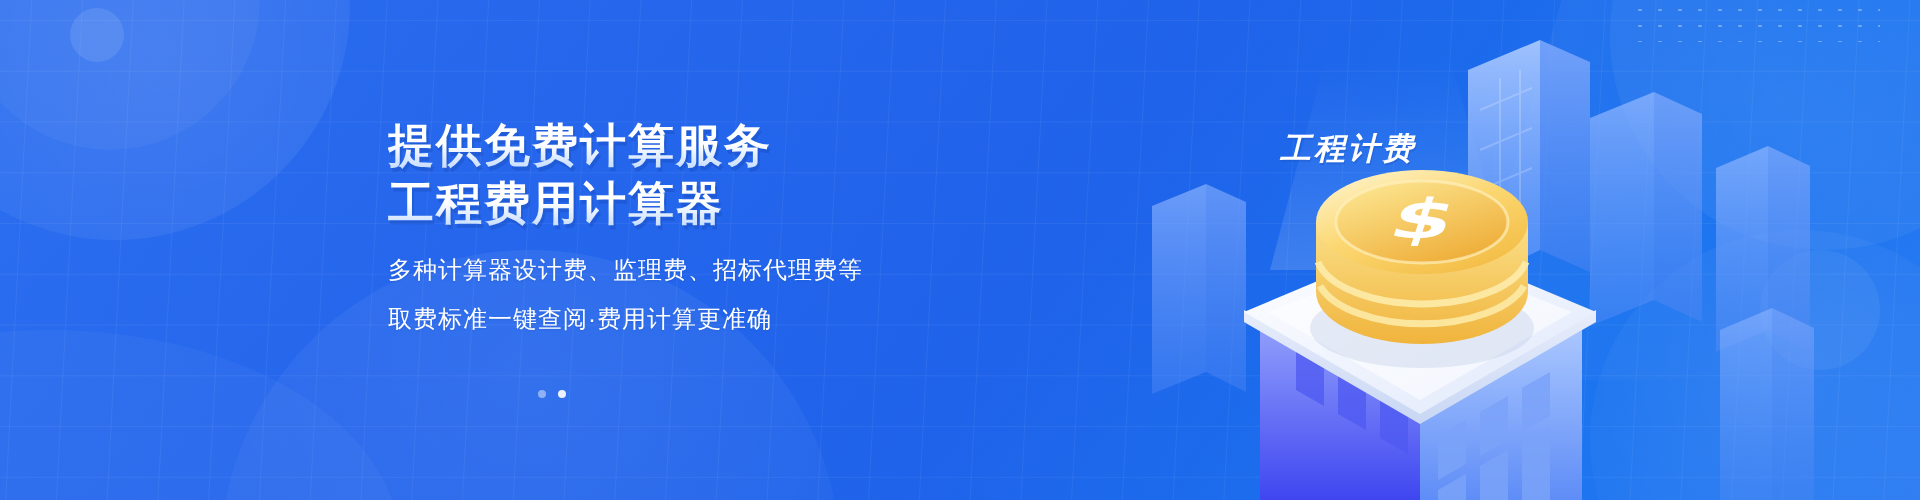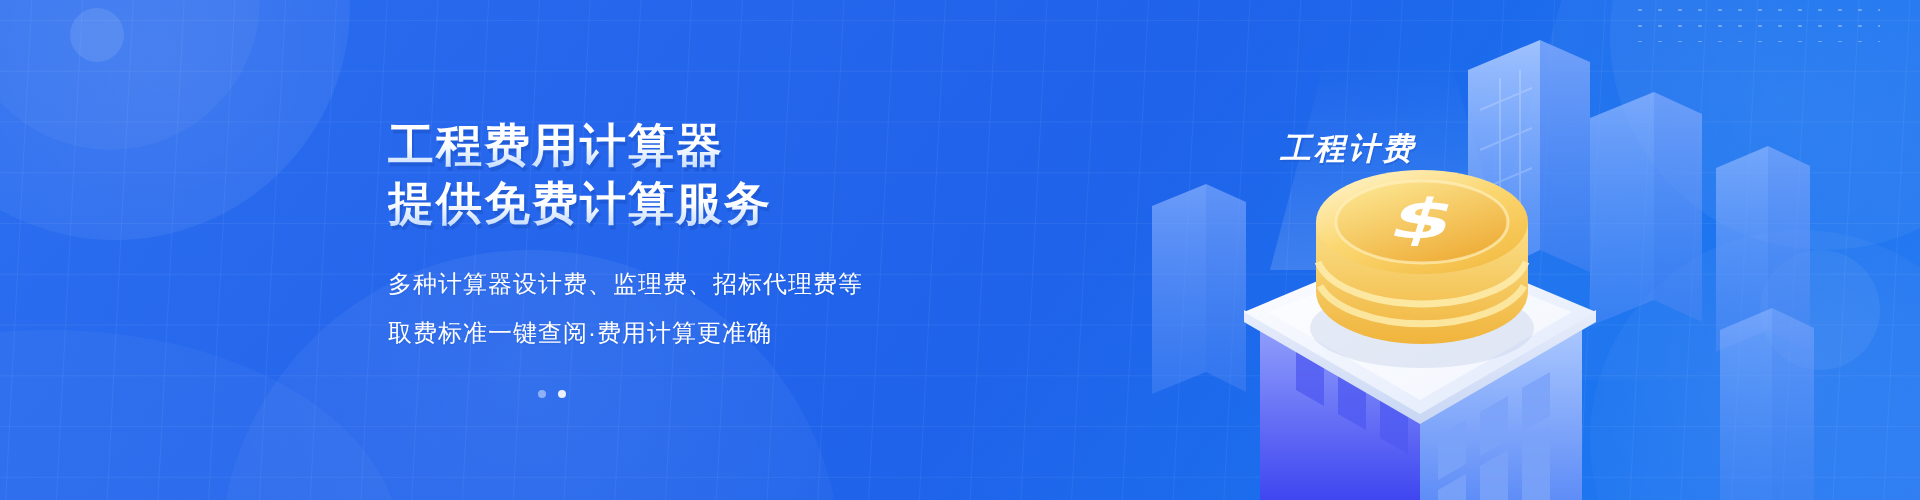--- a/index.html
+++ b/index.html
@@ -73,21 +73,21 @@
   .headline{
     font-size:46px;line-height:58px;font-weight:900;letter-spacing:2px;
     background:linear-gradient(180deg,#ffffff 0%,#ffffff 48%,#d6e6ff 78%,#b9d6ff 100%);
     -webkit-background-clip:text;background-clip:text;
     color:transparent;-webkit-text-fill-color:transparent;
     filter:drop-shadow(2px 4px 0 rgba(22,73,180,0.35));
     white-space:nowrap;
     font-family:"DejaVu Sans","Liberation Sans",sans-serif;
   }
   .subline{
-    margin-top:30px;
+    margin-top:16px;
     font-size:24px;line-height:43px;color:#ffffff;letter-spacing:1px;
     white-space:nowrap;font-weight:400;
     text-shadow:0 1px 2px rgba(20,60,150,0.18);
   }
   
   .dots{position:absolute;left:538px;top:390px;display:flex;gap:12px;align-items:center;}
   .dots span{display:block;width:8px;height:8px;border-radius:50%;background:rgba(255,255,255,0.45);}
   .dots span.active{background:rgba(255,255,255,0.9);}
   
   .illus{position:absolute;left:1120px;top:0;width:800px;height:500px;}
@@ -112,22 +112,22 @@
   <div class="circle c-topleft2"></div>
   <div class="circle c-left-small"></div>
   <div class="circle c-bottomleft"></div>
   <div class="circle c-bottomleft2"></div>
   <div class="circle c-right-big"></div>
   <div class="circle c-right-low"></div>
   <div class="circle c-right-mid"></div>
   <div class="dots-field"></div>
 
   <div class="text-block">
+    <div class="headline">提供免费计算服务</div>
     <div class="headline">工程费用计算器</div>
-    <div class="headline">提供免费计算服务</div>
     <div class="subline">多种计算器设计费、监理费、招标代理费等</div>
     <div class="subline" style="margin-top:6px">取费标准一键查阅·费用计算更准确</div>
   </div>
 
   <div class="dots">
     <span></span>
     <span class="active"></span>
   </div>
 
   <div class="illus">

